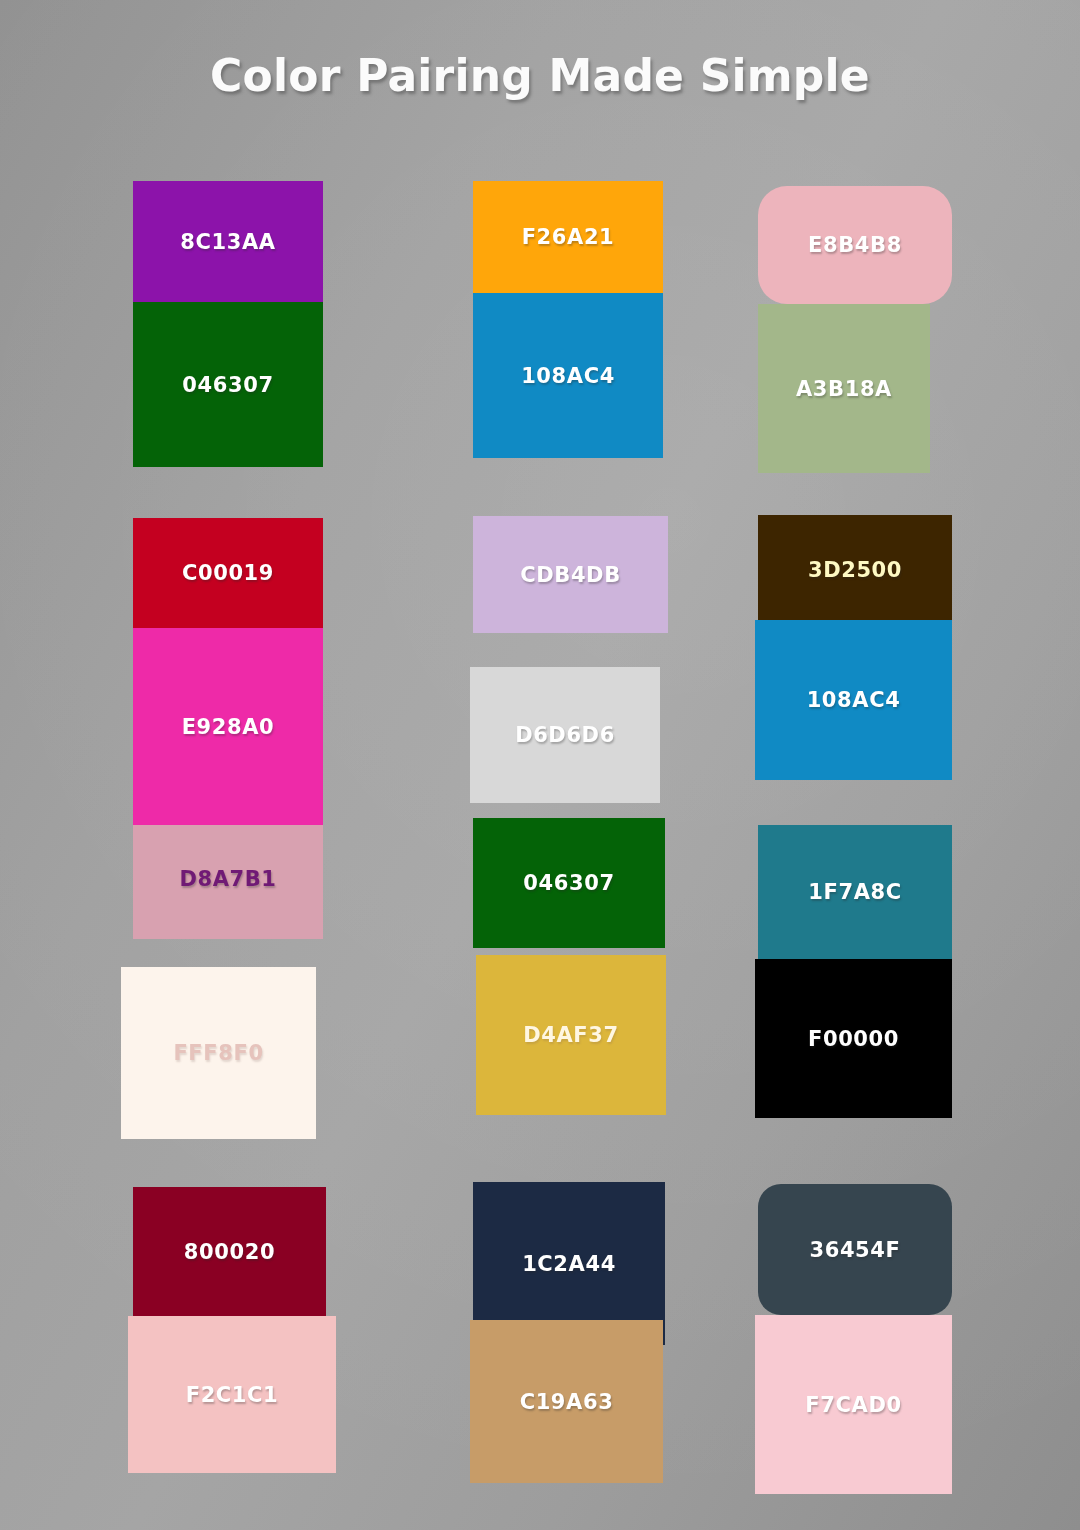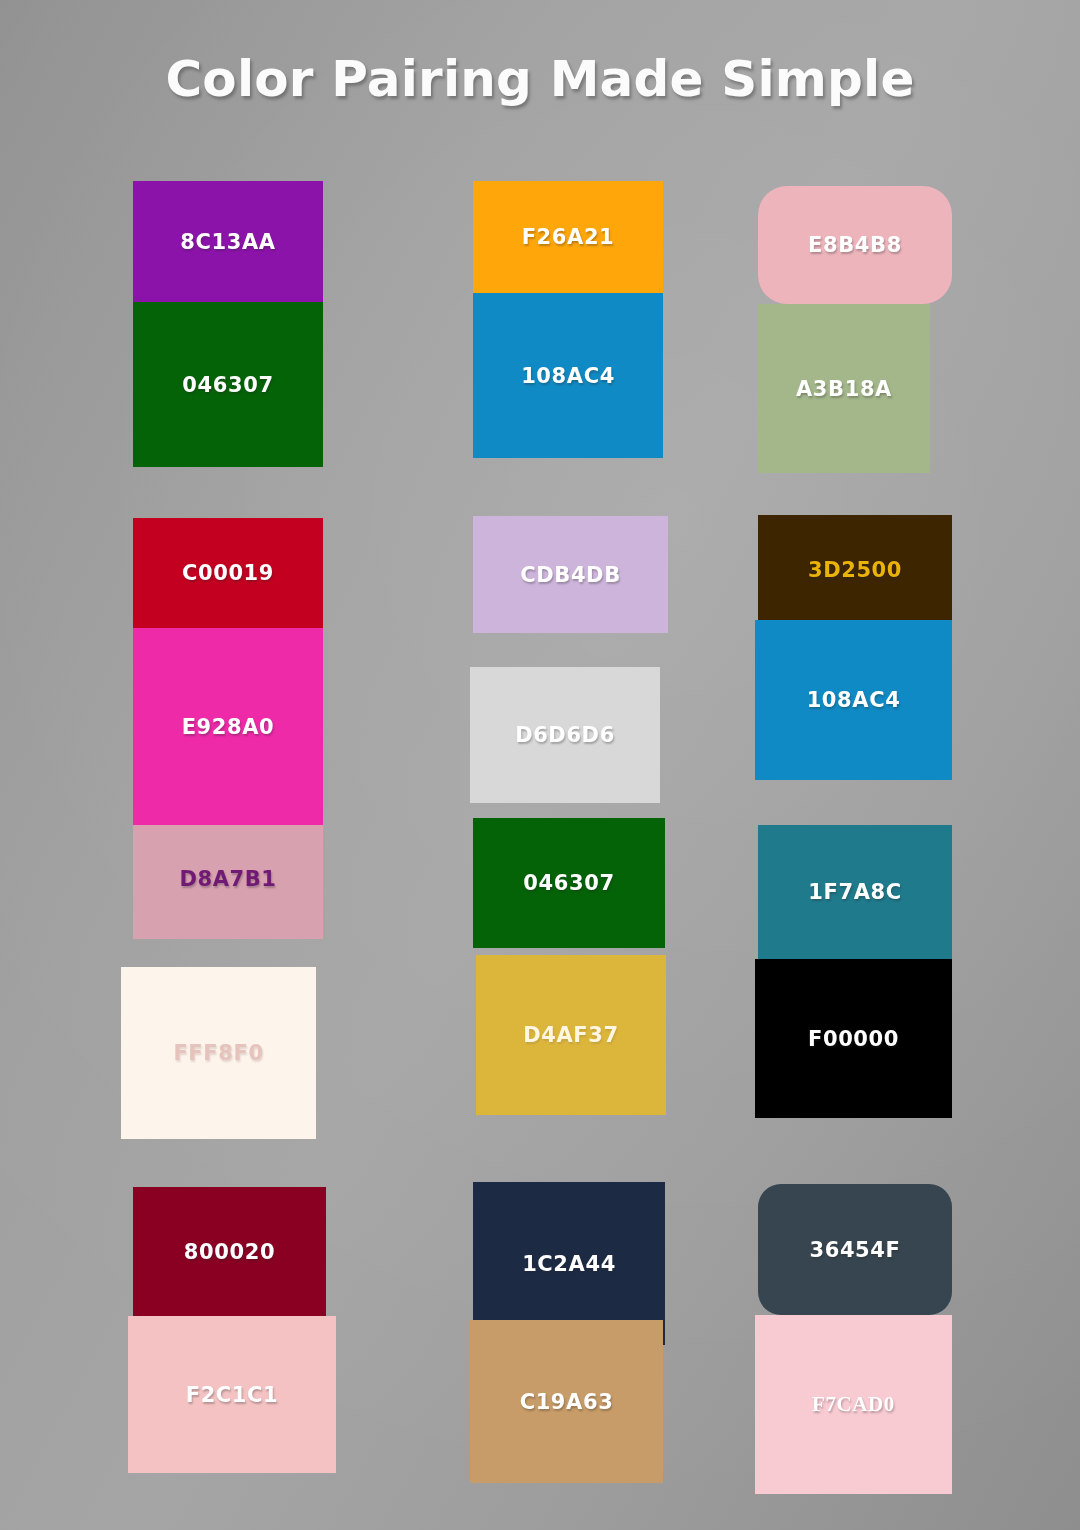--- a/index.html
+++ b/index.html
@@ -29,21 +29,21 @@
   #title-wrap {
     position: absolute;
     left: 0;
     top: 50px;
     width: 1080px;
     text-align: center;
   }
   #poster-title {
     display: inline-block;
     margin: 0;
-    font-size: 50px;
+    font-size: 44px;
     font-weight: 700;
     letter-spacing: 0.2px;
     color: #fbfbfb;
     text-shadow: 2px 3px 3px rgba(60,60,60,0.42);
     white-space: nowrap;
   }
 
   
   .card {
     position: absolute;
@@ -117,21 +117,21 @@
       <div class="card">
         <div class="band band-top" style="left: 473px; top: 516px; width: 195px; height: 117px; background: rgb(205, 180, 219);">
           <span class="band-label" style="color: rgb(255, 255, 255);">CDB4DB</span>
         </div>
         <div class="band band-bottom" style="left: 470px; top: 620px; width: 190px; height: 136px; background: rgb(216, 216, 216); margin-top: 47px;">
           <span class="band-label" style="color: rgb(255, 255, 255);">D6D6D6</span>
         </div>
       </div>
       <div class="card">
         <div class="band band-top" style="left: 758px; top: 515px; width: 194px; height: 110px; background: rgb(61, 37, 0);">
-          <span class="band-label" style="color: #eab308;">3D2500</span>
+          <span class="band-label" style="color: #fef9c3;">3D2500</span>
         </div>
         <div class="band band-bottom" style="left: 755px; top: 620px; width: 197px; height: 160px; background: rgb(16, 138, 196);">
           <span class="band-label" style="color: rgb(255, 255, 255);">108AC4</span>
         </div>
       </div>
       <div class="card">
         <div class="band band-top" style="left: 133px; top: 819px; width: 190px; height: 120px; background: rgb(216, 161, 176);">
           <span class="band-label" style="color: #701a75;">D8A7B1</span>
         </div>
         <div class="band band-bottom" style="left: 121px; top: 939px; width: 195px; height: 172px; background: rgb(253, 244, 236); margin-top: 28px;">
@@ -167,19 +167,19 @@
           <span class="band-label" style="color: rgb(255, 255, 255);">1C2A44</span>
         </div>
         <div class="band band-bottom" style="left: 470px; top: 1320px; width: 193px; height: 163px; background: rgb(199, 156, 104);">
           <span class="band-label" style="color: rgb(255, 255, 255);">C19A63</span>
         </div>
       </div>
       <div class="card">
         <div class="band band-top" style="left: 758px; top: 1184px; width: 194px; height: 131px; background: rgb(54, 69, 79); border-radius: 23px;">
           <span class="band-label" style="color: rgb(255, 255, 255);">36454F</span>
         </div>
-        <div class="band band-bottom" style="left: 755px; top: 1315px; width: 197px; height: 179px; background: rgb(248, 202, 210); font-family: Liberation Serif, serif;">
+        <div class="band band-bottom" style="left: 755px; top: 1315px; width: 197px; height: 179px; background: rgb(248, 202, 210);">
           <span class="band-label" style="color: rgb(255, 255, 255);">F7CAD0</span>
         </div>
       </div>
     </div>
 
 </div>
 
 </body></html>

